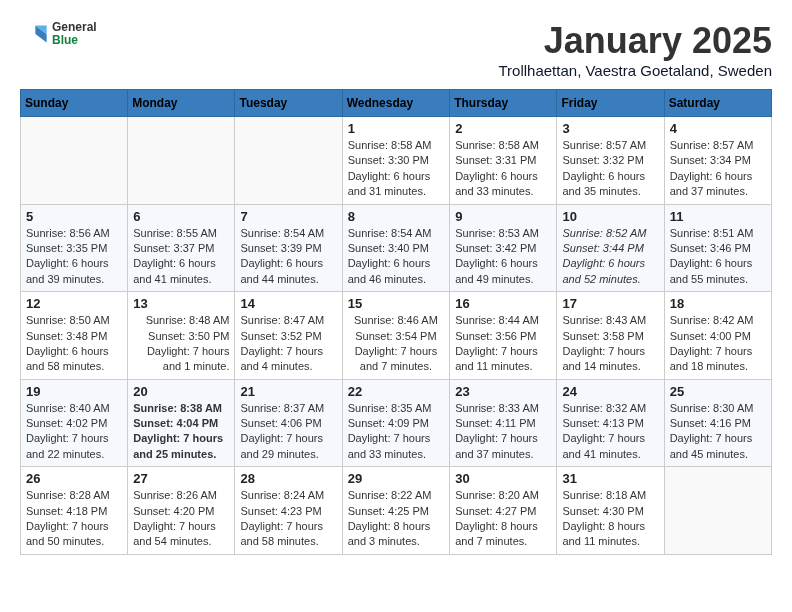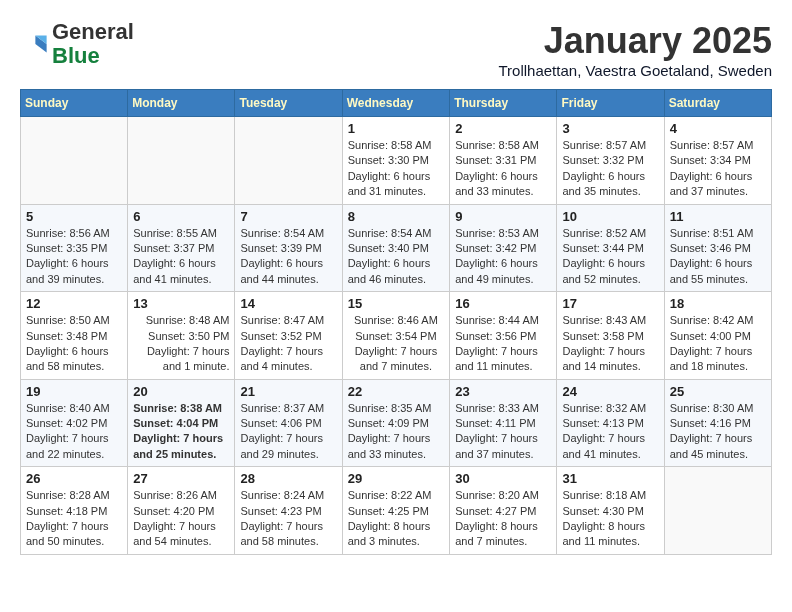--- a/index.html
+++ b/index.html
@@ -16,21 +16,21 @@
       align-items: flex-start;
       margin-bottom: 10px;
     }
     .logo {
       display: flex;
       align-items: center;
     }
     .logo-text {
       display: flex;
       flex-direction: column;
-      font-size: 22px;
+      font-size: 12px;
       font-weight: bold;
       line-height: 1.1;
     }
     .logo-general { color: #333; }
     .logo-blue { color: #15803d; }
     .logo-icon {
       width: 28px;
       height: 28px;
       margin-right: 4px;
     }
@@ -46,21 +46,21 @@
       font-size: 15px;
       color: #0f172a;
     }
     .calendar {
       width: 100%;
       border-collapse: collapse;
       font-size: 11px;
     }
     .calendar th {
       background: #3a7dbf;
-      color: #fef9c3;
+      color: #000000;
       padding: 6px 4px;
       text-align: left;
       font-size: 12px;
       border: 1px solid #2d6aa0;
     }
     .calendar td {
       border: 1px solid #ccc;
       vertical-align: top;
       padding: 4px 5px;
       width: 108px;
@@ -186,21 +186,21 @@
         </td>
         <td>
           <span class="day-number">9</span>
           <div class="day-info" style="white-space: pre-line;">Sunrise: 8:53 AM
 Sunset: 3:42 PM
 Daylight: 6 hours
 and 49 minutes.</div>
         </td>
         <td>
           <span class="day-number">10</span>
-          <div class="day-info" style="white-space: pre-line;">Sunrise: 8:52 AM
+          <div class="day-info" style="white-space: pre-line; font-style: italic;">Sunrise: 8:52 AM
 Sunset: 3:44 PM
 Daylight: 6 hours
 and 52 minutes.</div>
         </td>
         <td>
           <span class="day-number">11</span>
           <div class="day-info" style="white-space: pre-line;">Sunrise: 8:51 AM
 Sunset: 3:46 PM
 Daylight: 6 hours
 and 55 minutes.</div>

